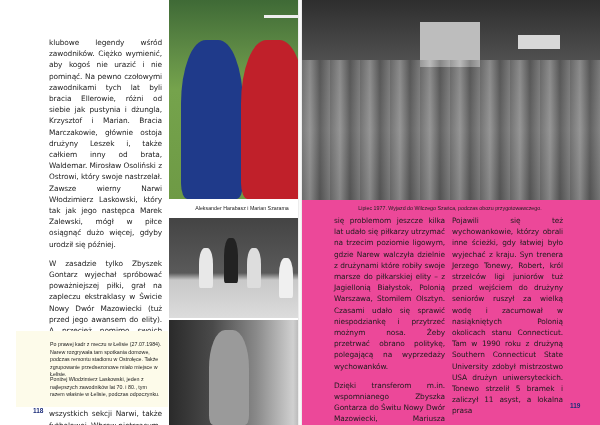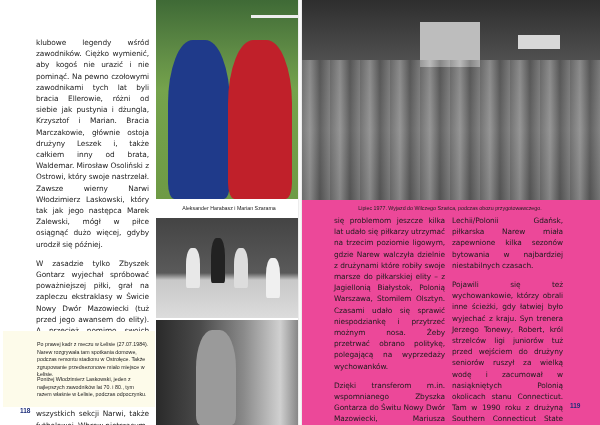--- a/index.html
+++ b/index.html
@@ -1,18 +1,18 @@
 <!DOCTYPE html>
 <html><head>
 <meta charset="utf-8">
 <style>
   html, body { margin:0; padding:0; }
   body { width:600px; height:425px; position:relative; overflow:hidden; background:#ffffff; font-family:"DejaVu Sans", sans-serif; color:#1a1a1a; }
   .page { position:absolute; top:0; height:425px; overflow:hidden; }
-  .left { left:3px; width:300px; background:#fff; }
+  .left { left:16px; width:300px; background:#fff; }
   .right { left:300px; width:300px; background:#ec4899; }
 
   .txt { position:absolute; font-size:7.4px; line-height:11.2px; text-align:justify; letter-spacing:-0.1px; color:#1c1c1c; }
   .txt p { margin:0 0 8px 0; }
   .heading { font-weight:bold; margin:0 0 8px 0; font-size:7.6px; }
 
   .col-left { left:33px; top:37px; width:113px; }
   .col-r1 { left:34px; top:215px; width:111px; }
   .col-r2 { left:152px; top:215px; width:111px; }
 
@@ -80,20 +80,19 @@
     <div style="position:absolute;left:218px;top:35px;width:42px;height:14px;background:#d8d8d8;"></div>
     <div style="position:absolute;left:0;top:60px;width:300px;height:140px;background:repeating-linear-gradient(90deg,#7a7a7a 0px,#b8b8b8 10px,#5a5a5a 20px,#9a9a9a 30px);opacity:0.55;"></div>
   </div>
   <div class="cap-under cap-team">Lipiec 1977. Wyjazd do Wilczego Szańca, podczas obozu przygotowawczego.</div>
 
   <div class="txt col-r1">
     <p>się problemom jeszcze kilka lat udało się piłkarzy utrzymać na trzecim poziomie ligowym, gdzie Narew walczyła dzielnie z drużynami które robiły swoje marsze do piłkarskiej elity – z Jagiellonią Białystok, Polonią Warszawa, Stomilem Olsztyn. Czasami udało się sprawić niespodziankę i przytrzeć możnym nosa. Żeby przetrwać obrano politykę, polegającą na wyprzedaży wychowanków.</p>
     <p>Dzięki transferom m.in. wspomnianego Zbyszka Gontarza do Świtu Nowy Dwór Mazowiecki, Mariusza Nadrowskiego i Jacka Żyłaka do Wigier Suwałki, Arkadiusza Mulinka do</p>
   </div>
   <div class="txt col-r2">
-    <p>Lechii/Polonii Gdańsk, piłkarska Narew miała zapewnione kilka sezonów bytowania w najbardziej niestabilnych czasach.</p>
     <p>Pojawili się też wychowankowie, którzy obrali inne ścieżki, gdy łatwiej było wyjechać z kraju. Syn trenera Jerzego Tonewy, Robert, król strzelców ligi juniorów tuż przed wejściem do drużyny seniorów ruszył za wielką wodę i zacumował w nasiąkniętych Polonią okolicach stanu Connecticut. Tam w 1990 roku z drużyną Southern Connecticut State University zdobył mistrzostwo USA drużyn uniwersyteckich. Tonewo strzelił 5 bramek i zaliczył 11 asyst, a lokalna prasa</p>
   </div>
 
   <div class="pagenum pn-right">119</div>
 </div>
 
 <div class="gutter"></div>
 
 </body></html>

